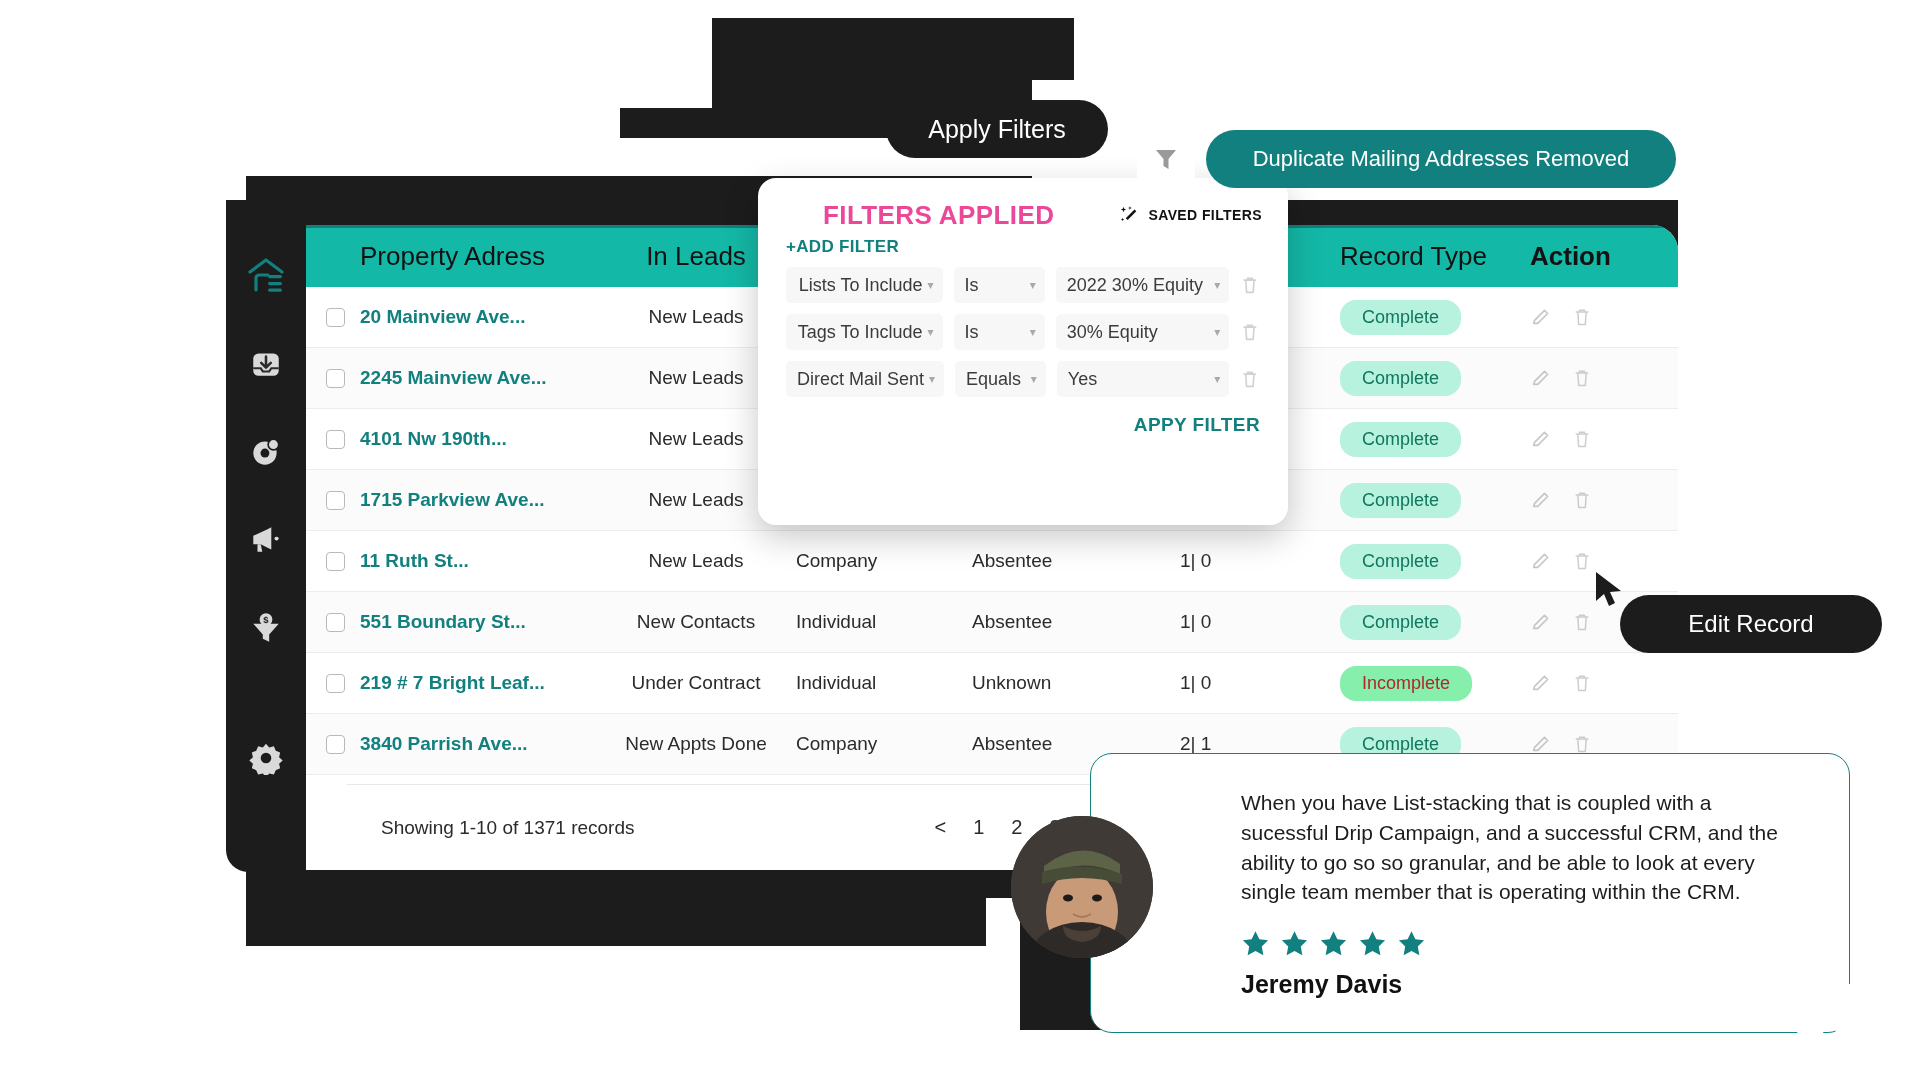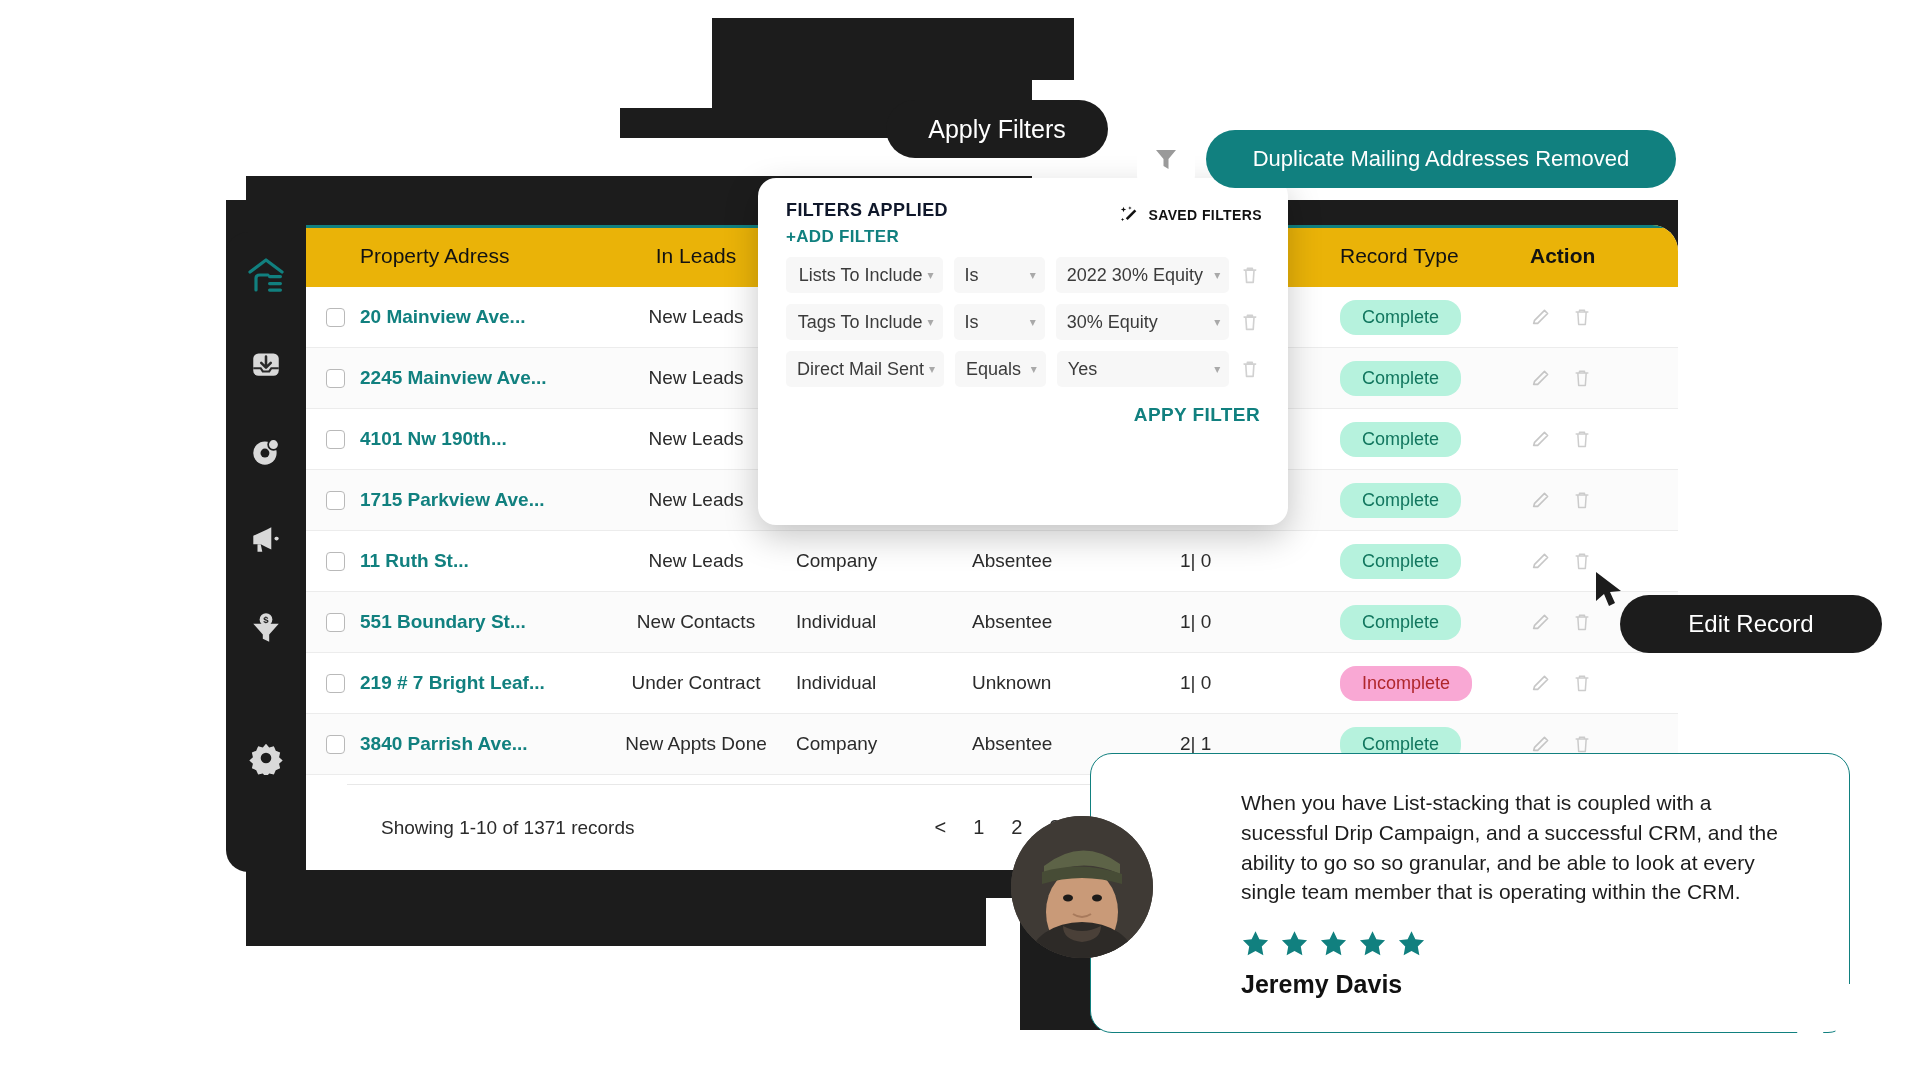--- a/index.html
+++ b/index.html
@@ -53,23 +53,23 @@
     border-bottom-right-radius: 26px;
     overflow: hidden;
     z-index: 5;
   }
   #card::before {
     content: ""; position: absolute; left: 0; top: 0;
     width: 100%; height: 3px; background: #11807f;
   }
   .thead {
     display: flex; align-items: center;
-    height: 62px; background: #eab308;
+    height: 62px; background: #14b8a6;
     padding-left: 20px;
-    font-size: 21px; color: #121212; font-weight: 400;
+    font-size: 26px; color: #121212; font-weight: 400;
   }
   .thead .cell { flex: none; }
   .row {
     display: flex; align-items: center;
     height: 61px; padding-left: 20px;
     border-bottom: 1px solid #ececec;
     font-size: 19px; color: #2b2b2b;
   }
   .row:nth-child(odd) { background: #ffffff; }
   .row:nth-child(even) { background: #fbfbfb; }
@@ -85,21 +85,21 @@
 
   .chk {
     width: 19px; height: 19px; border: 1.6px solid #b9b9b9;
     border-radius: 4px; background: #fff; display: block;
   }
   .badge {
     display: inline-block; padding: 7px 22px; border-radius: 16px;
     font-size: 18px; font-weight: 500;
   }
   .badge.complete   { background: #b6f2dd; color: #11765e; }
-  .badge.incomplete { background: #f9a8d4; color: #b0272c; }
+  .badge.incomplete { background: #86efac; color: #b0272c; }
 
   .act { display: flex; gap: 20px; align-items: center; }
   .pencil, .trash { opacity: .42; }
 
   
   .tfoot {
     position: absolute; left: 0; bottom: 0; width: 100%;
     height: 86px; border-top: 1px solid #e8e8e8; background: #fff;
     display: flex; align-items: center; padding: 0 34px;
     font-size: 19px; color: #2b2b2b; margin-left: 41px;
@@ -109,21 +109,21 @@
 
   
   #filters {
     position: absolute; left: 758px; top: 178px;
     width: 530px; height: 347px;
     background: #ffffff; border-radius: 18px;
     box-shadow: 0 12px 34px rgba(0,0,0,.22);
     z-index: 20;
   }
   .f-head { padding: 22px 28px 0 28px; position: relative; }
-  .f-title { font-size: 18px; font-weight: 700; letter-spacing: .4px; color: #0f172a; }
+  .f-title { font-size: 26px; font-weight: 700; letter-spacing: .4px; color: #ec4899; margin-left: 37px; }
   .f-add { font-size: 17px; font-weight: 700; color: #11807f; margin-top: 6px; letter-spacing: .3px; }
   .f-saved {
     position: absolute; right: 26px; top: 26px;
     display: flex; align-items: center; gap: 8px;
     font-size: 14px; font-weight: 700; color: #111; letter-spacing: .4px;
   }
   .f-search {
     margin-top: 14px; height: 44px; background: #fafafa;
     display: flex; align-items: center; gap: 11px; padding: 0 28px;
     font-size: 19px; color: #9a9a9a;

